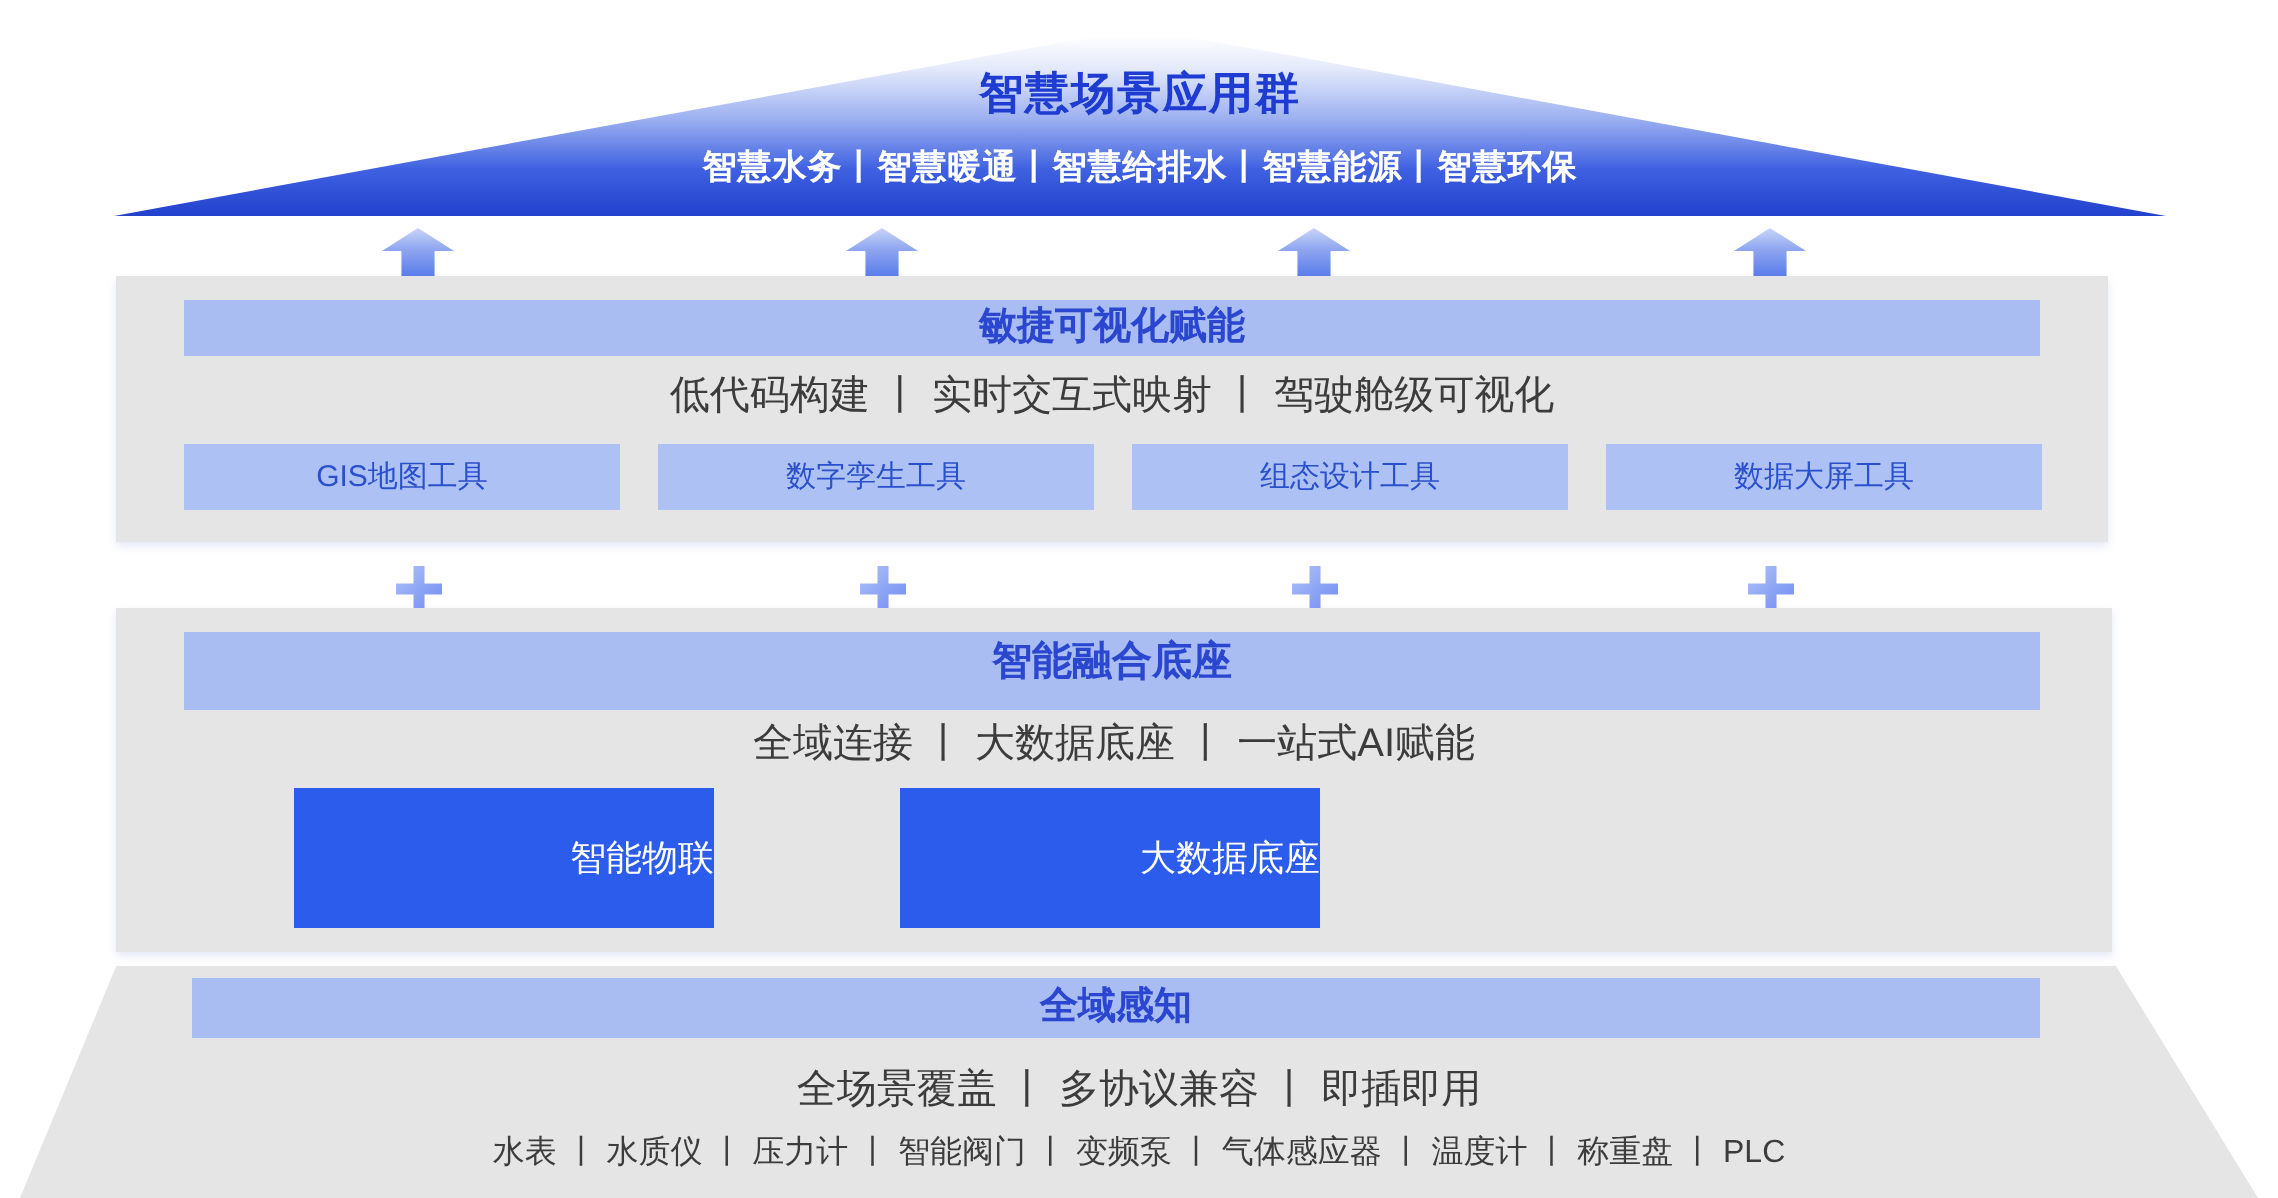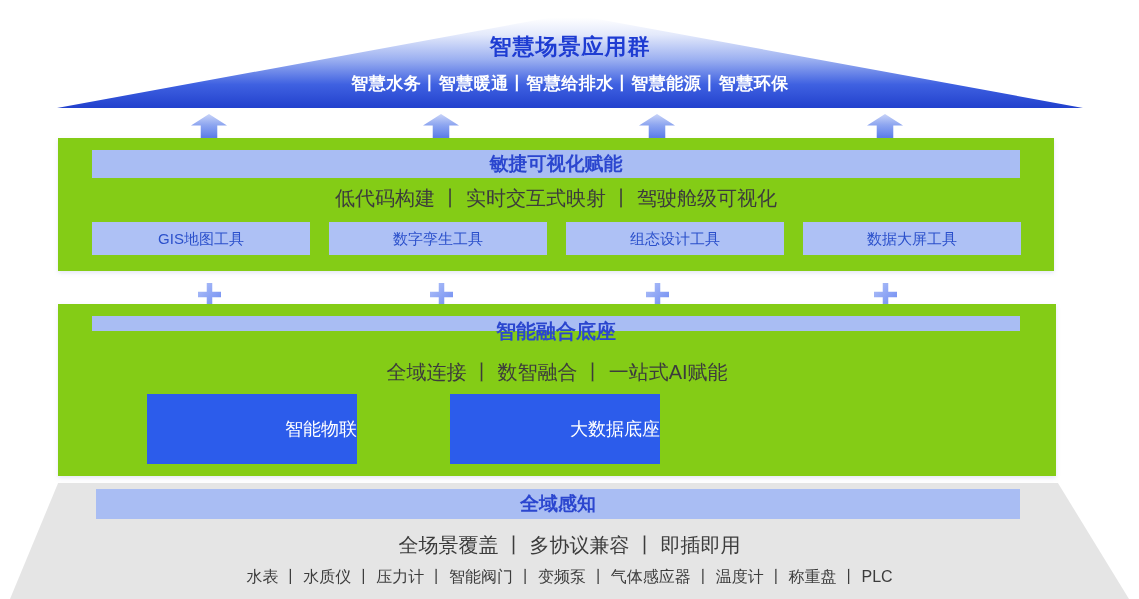--- a/index.html
+++ b/index.html
@@ -27,38 +27,38 @@
     clip-path:polygon(50% 0%,100% 48%,73% 48%,73% 100%,27% 100%,27% 48%,0% 48%);
     background:linear-gradient(180deg,#c9d4f8 0%,#8ea6f0 45%,#5b7cea 100%);
   }
   .plus{
     position:absolute;top:283px;width:23px;height:23px;
     clip-path:polygon(38% 0%,62% 0%,62% 38%,100% 38%,100% 62%,62% 62%,62% 100%,38% 100%,38% 62%,0% 62%,0% 38%,38% 38%);
     background:linear-gradient(135deg,#b0c1f8 0%,#6e8bf2 100%);
   }
 
   
-  .panel{position:absolute;background:#84cc16;box-shadow:0 2px 4px rgba(150,165,225,.25);}
+  .panel{position:absolute;background:#e5e5e5;box-shadow:0 2px 4px rgba(150,165,225,.25);}
   .panel-bar{position:absolute;background:#a9bdf3;text-align:center;}
   .panel-bar span{font-weight:bold;color:#2b46cf;}
   .features{position:absolute;left:0;right:0;text-align:center;font-size:20px;color:#3c3c3c;}
 
   
   #panel-visualization{left:58px;top:138px;width:996px;height:133px;}
   #panel-visualization .panel-bar{left:34px;top:12px;width:928px;height:28px;line-height:28px;font-size:19px;}
   #panel-visualization .features{top:48px;height:24px;line-height:24px;}
   .tool-box{
     position:absolute;top:84px;width:218px;height:33px;
     background:#aec1f5;text-align:center;line-height:33px;
     font-size:15px;color:#2b50cb;
   }
 
   
   #panel-fusion{left:58px;top:304px;width:998px;height:172px;}
-  #panel-fusion .panel-bar{left:34px;top:12px;width:928px;height:15px;line-height:31px;font-size:20px;}
+  #panel-fusion .panel-bar{left:34px;top:12px;width:928px;height:39px;line-height:31px;font-size:20px;}
   #panel-fusion .features{top:56px;height:24px;line-height:24px;}
   .module-box{
     position:absolute;top:90px;width:210px;height:70px;
     background:#2c5ceb;text-align:right;line-height:70px;
     font-size:18px;color:#ffffff;
   }
 
   
   #panel-perception{
     position:absolute;left:10px;top:483px;width:1119px;height:116px;
@@ -100,21 +100,21 @@
 
   <div class="plus" style="left:198px"></div>
   <div class="plus" style="left:430px"></div>
   <div class="plus" style="left:646px"></div>
   <div class="plus" style="left:874px"></div>
 
   <div class="panel" id="panel-fusion">
     <div class="panel-bar">
       <span>智能融合底座</span>
     </div>
-    <div class="features">全域连接 丨 数智融合 丨 一站式AI赋能</div>
+    <div class="features">全域连接 丨 大数据底座 丨 一站式AI赋能</div>
     <div class="module-box" style="left:89px">智能物联</div>
     <div class="module-box" style="left:392px">大数据底座</div>
   </div>
 
   <div id="panel-perception">
     <div class="panel-bar">
       <span>全域感知</span>
     </div>
     <div class="features">全场景覆盖 丨 多协议兼容 丨 即插即用</div>
     <div class="device-list">水表 丨 水质仪 丨 压力计 丨 智能阀门 丨 变频泵 丨 气体感应器 丨 温度计 丨 称重盘 丨 PLC</div>

